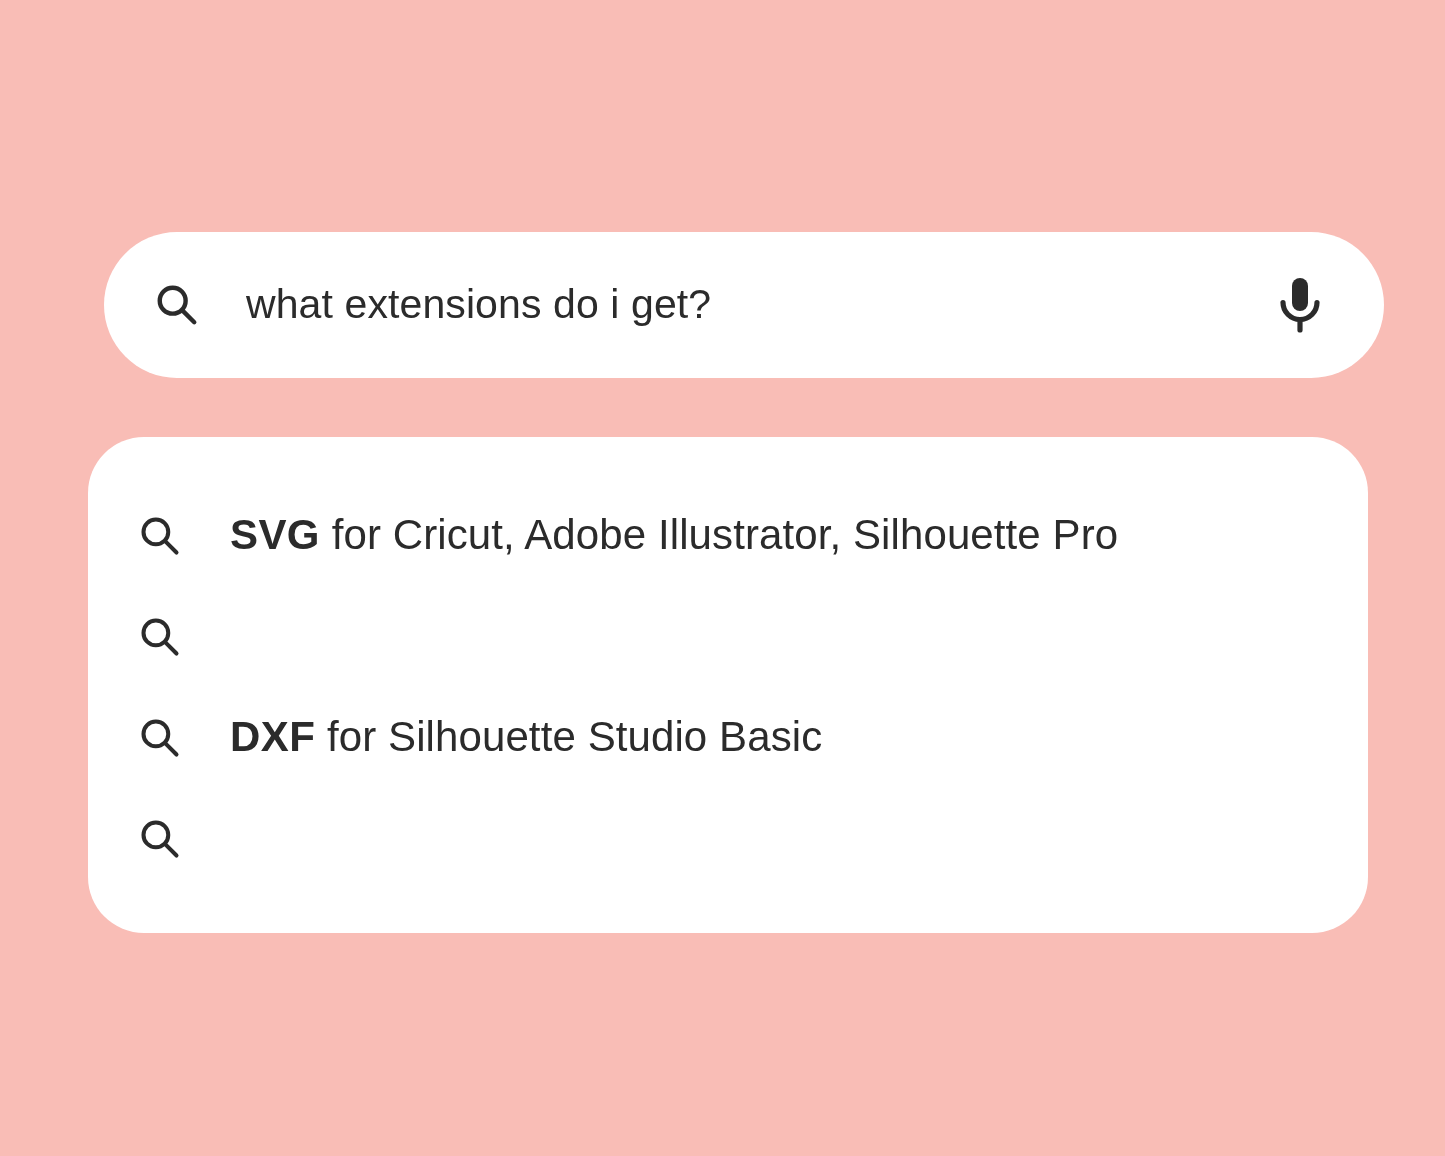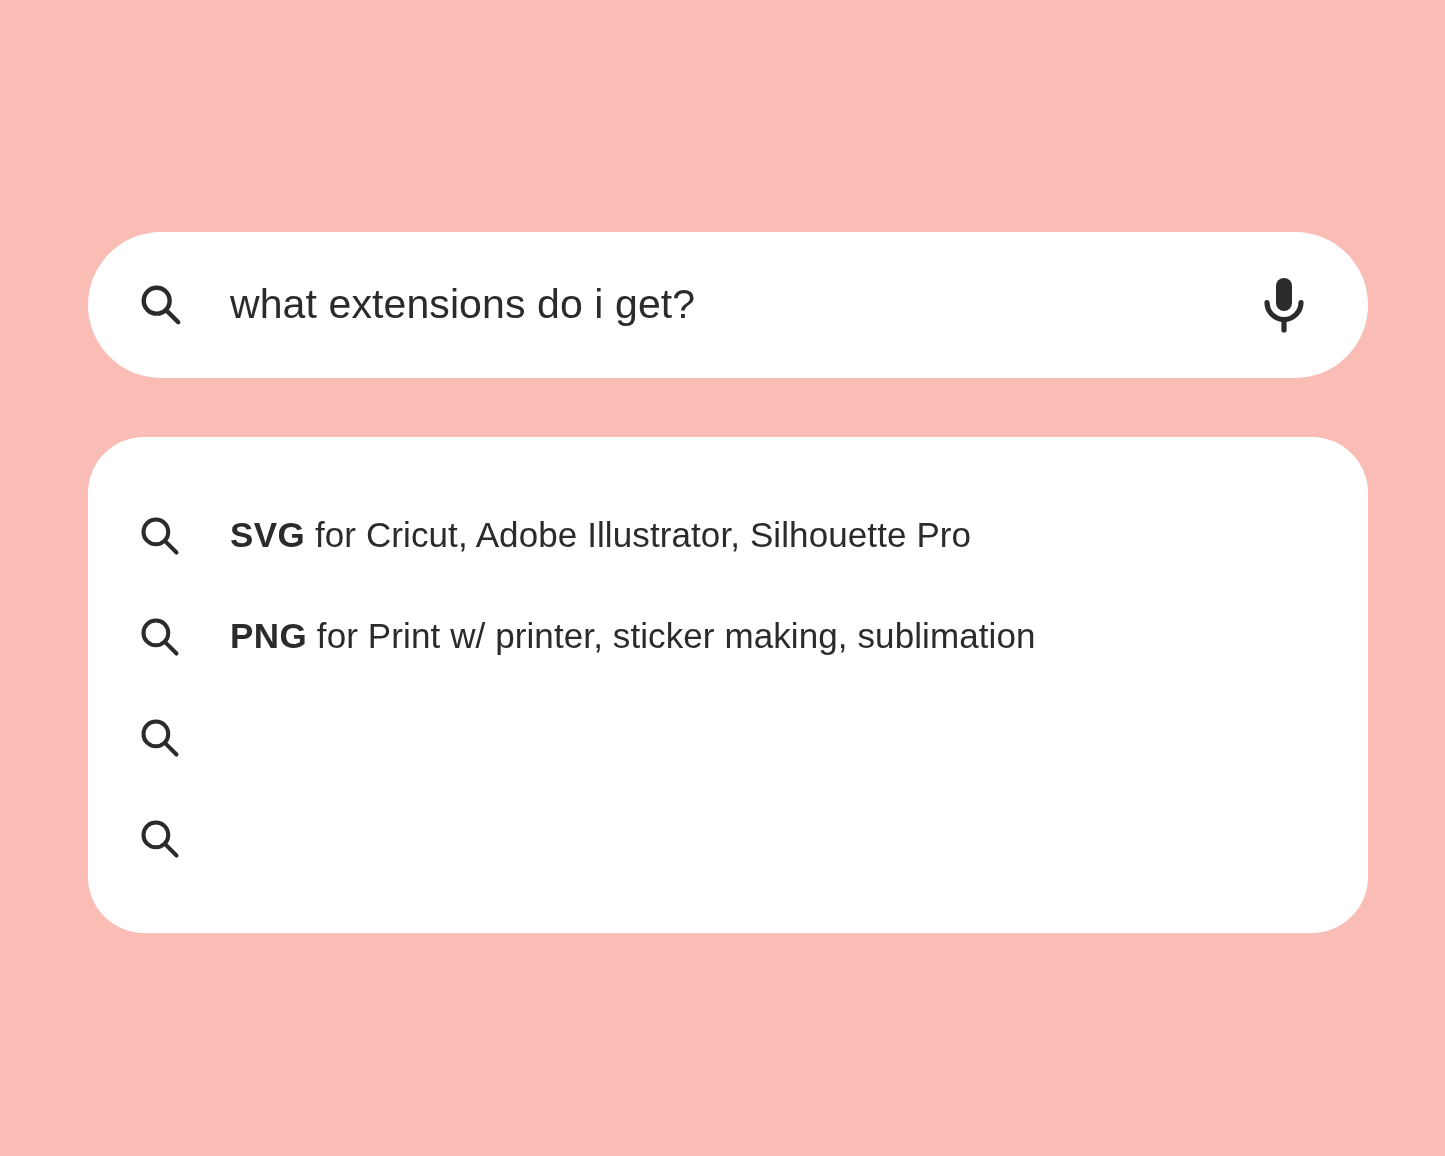--- a/index.html
+++ b/index.html
@@ -16,21 +16,21 @@
   #canvas {
     position: relative;
     width: 1445px;
     height: 1156px;
     background: #f9bdb6;
   }
 
   
   .search-bar {
     position: absolute;
-    left: 88px;
+    left: 104px;
     top: 232px;
     width: 1280px;
     height: 146px;
     background: #ffffff;
     border-radius: 73px;
     display: flex;
     align-items: center;
     box-sizing: border-box;
     padding: 0 54px 0 50px;
   }
@@ -90,21 +90,21 @@
 
   .suggestion-row .mag {
     flex: 0 0 auto;
     width: 44px;
     height: 44px;
     margin-right: 48px;
     display: block;
   }
 
   .suggestion-text {
-    font-size: 35px;
+    font-size: 42px;
     line-height: 1.1;
     color: #2b2b2b;
     white-space: nowrap;
     letter-spacing: 0.1px;
   }
 
   .suggestion-text .fmt {
     font-weight: 700;
     letter-spacing: 0.4px;
   }
@@ -145,28 +145,28 @@
         <line x1="29.6" y1="29.6" x2="42" y2="42" stroke="#2b2b2b" stroke-width="4.4" stroke-linecap="round"></line>
       </svg>
       <div class="suggestion-text"><span class="fmt">SVG</span><span class="rest"> for Cricut, Adobe Illustrator, Silhouette Pro</span></div>
     </div>
 
     <div class="suggestion-row">
       <svg class="mag" viewBox="0 0 48 48">
         <circle cx="19.5" cy="19.5" r="13.5" fill="none" stroke="#2b2b2b" stroke-width="4.4"></circle>
         <line x1="29.6" y1="29.6" x2="42" y2="42" stroke="#2b2b2b" stroke-width="4.4" stroke-linecap="round"></line>
       </svg>
-      <div class="suggestion-text"><span class="fmt">PNG</span><span class="rest"> for Print w/ printer, sticker making, sublimation</span></div>
     </div>
 
     <div class="suggestion-row">
       <svg class="mag" viewBox="0 0 48 48">
         <circle cx="19.5" cy="19.5" r="13.5" fill="none" stroke="#2b2b2b" stroke-width="4.4"></circle>
         <line x1="29.6" y1="29.6" x2="42" y2="42" stroke="#2b2b2b" stroke-width="4.4" stroke-linecap="round"></line>
       </svg>
+      <div class="suggestion-text"><span class="fmt">DXF</span><span class="rest"> for Silhouette Studio Basic</span></div>
     </div>
 
     <div class="suggestion-row">
       <svg class="mag" viewBox="0 0 48 48">
         <circle cx="19.5" cy="19.5" r="13.5" fill="none" stroke="#2b2b2b" stroke-width="4.4"></circle>
         <line x1="29.6" y1="29.6" x2="42" y2="42" stroke="#2b2b2b" stroke-width="4.4" stroke-linecap="round"></line>
       </svg>
     </div>
 
   </div>

